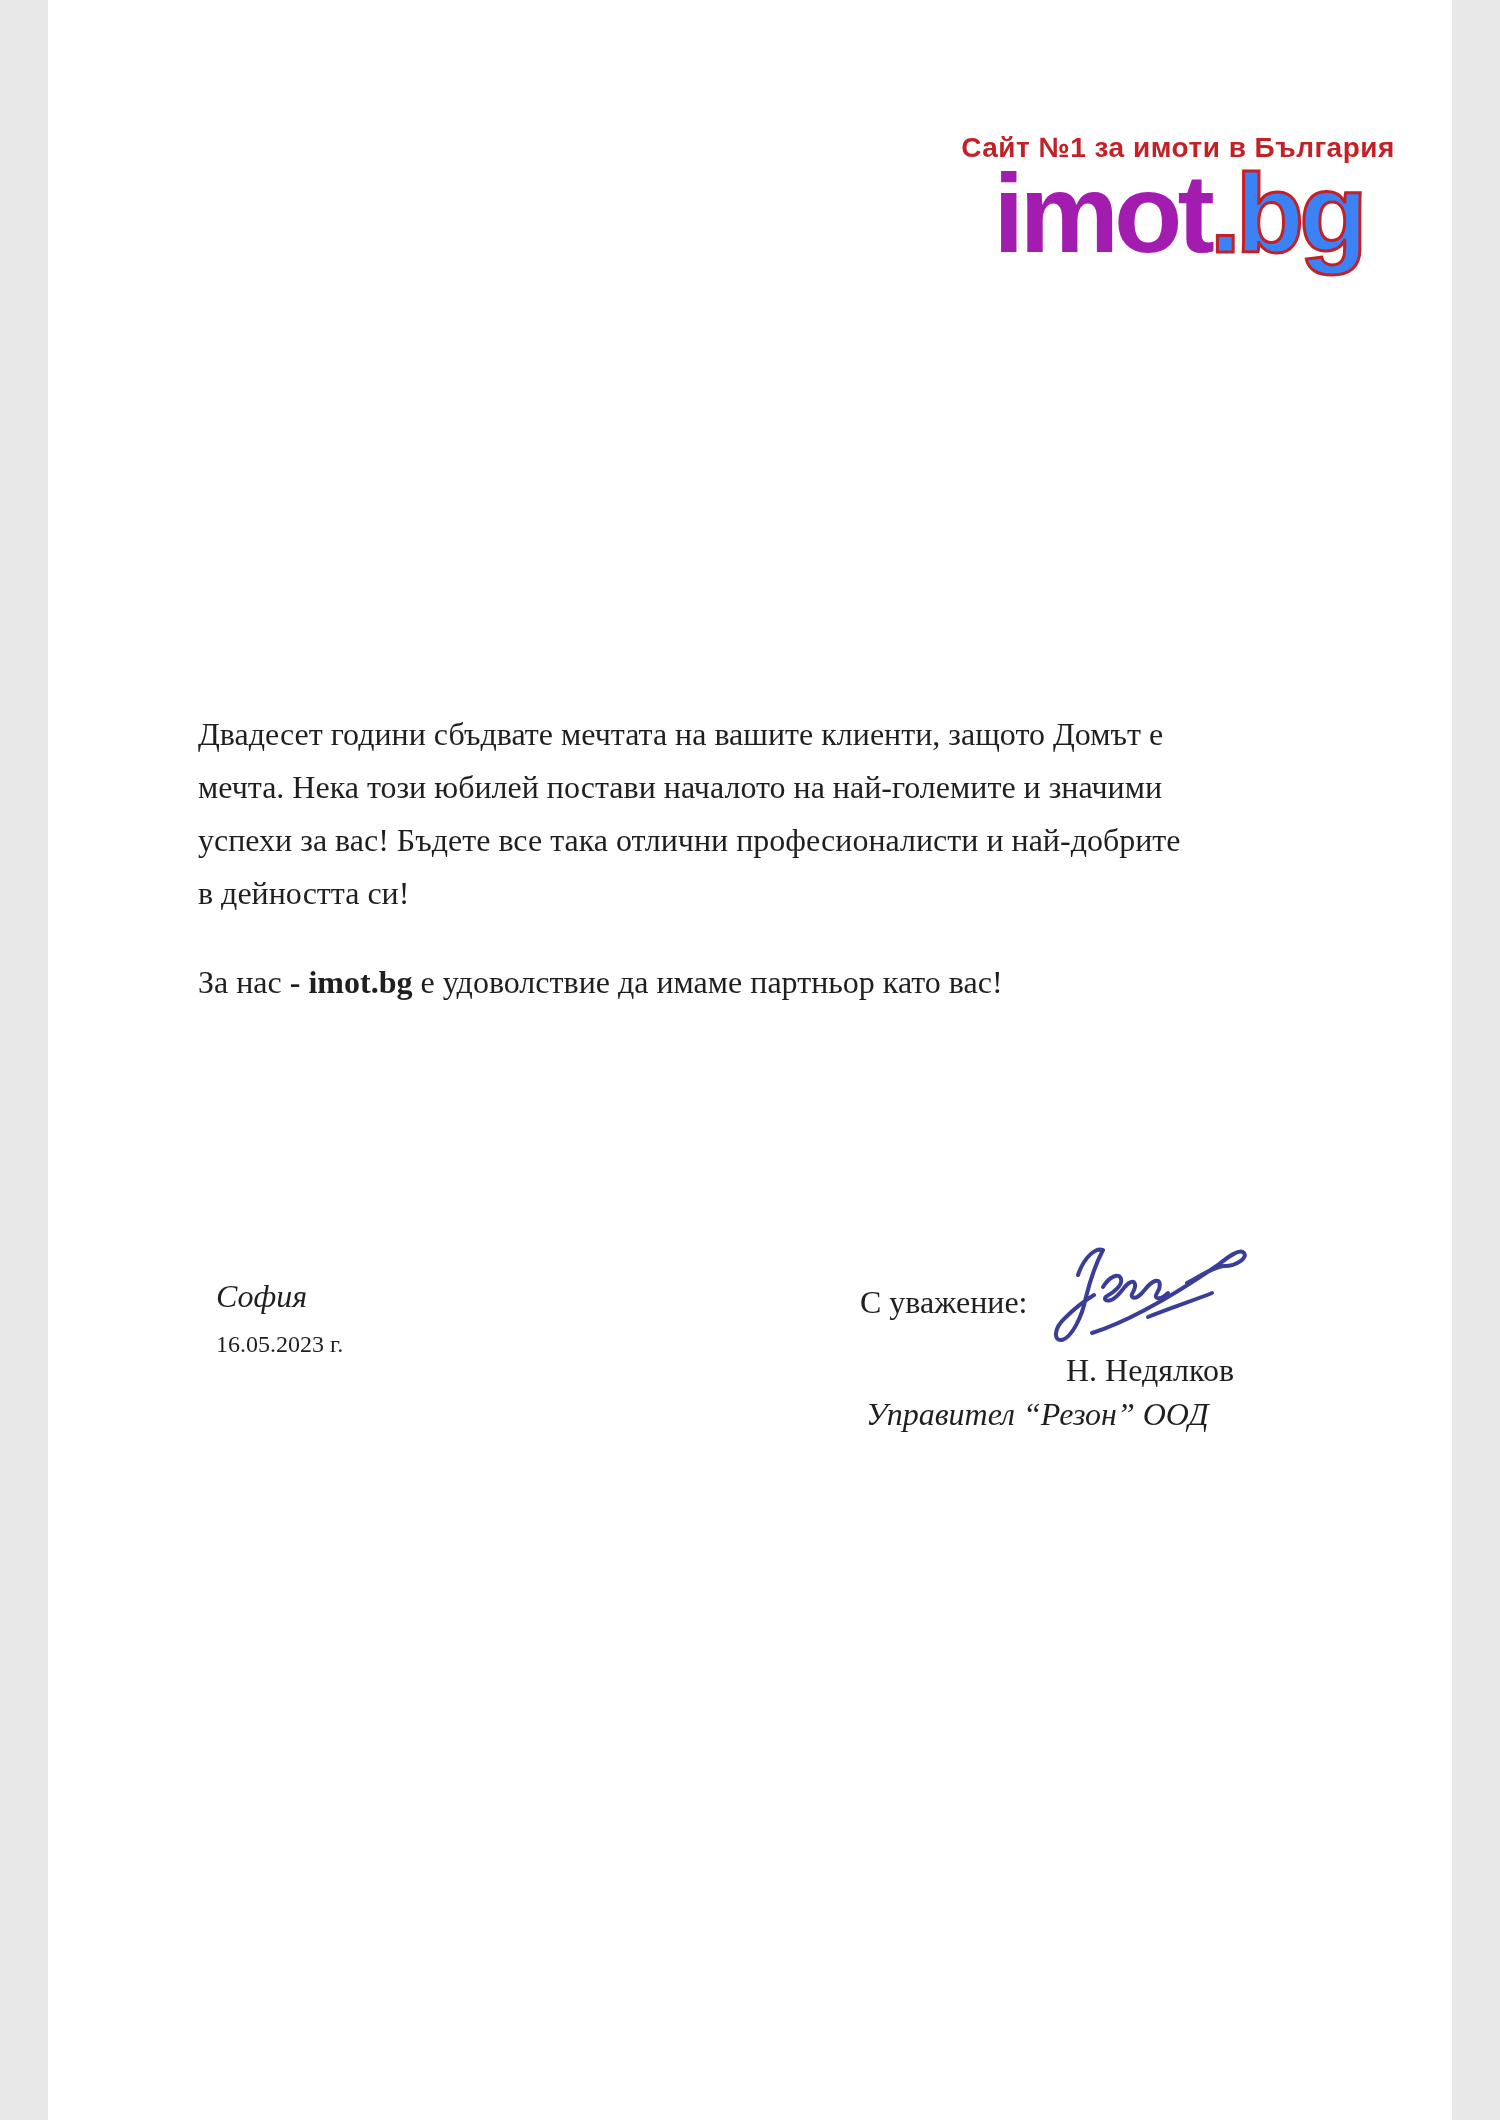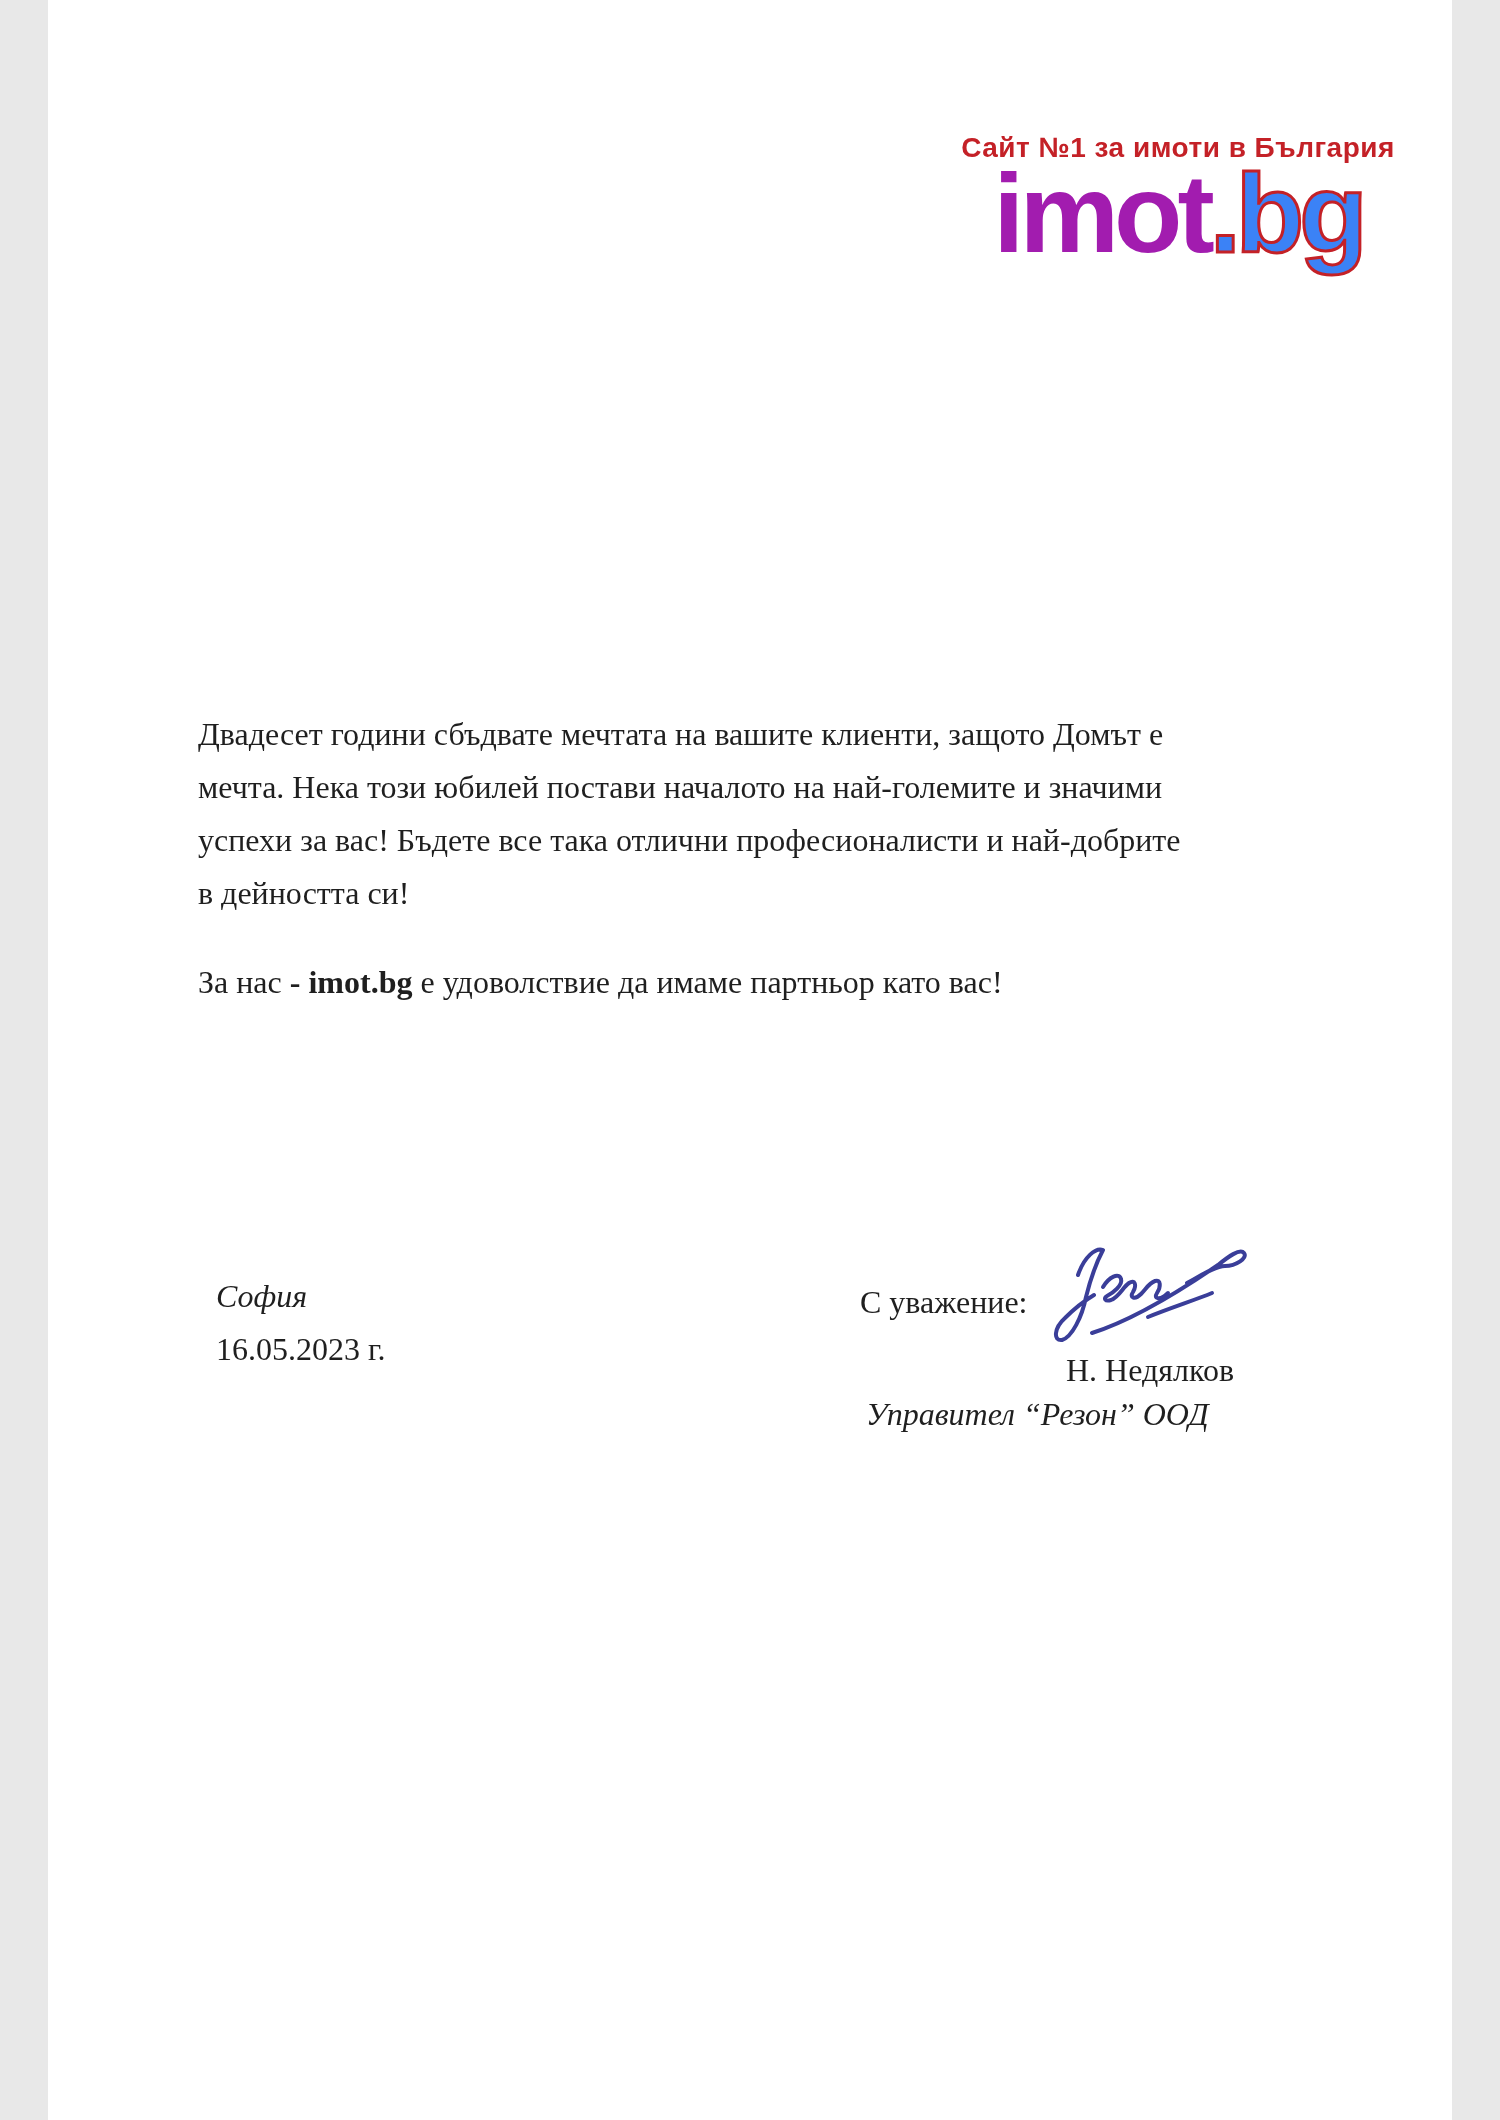--- a/index.html
+++ b/index.html
@@ -72,21 +72,21 @@
     line-height:53px;
   }
   .para .line{white-space:pre-wrap;}
   .p1{top:502px;}
   .p2{top:708px;}
   .p3{top:956px;}
   .p4{top:1060px;font-style:italic;}
   .bold-inline{font-weight:bold;}
   
   .footer-city{position:absolute;left:168px;top:1278px;font-size:32px;font-style:italic;}
-  .footer-date{position:absolute;left:168px;top:1331px;font-size:32px;text-align:center;}
+  .footer-date{position:absolute;left:168px;top:1331px;font-size:24px;text-align:center;}
   .footer-closing{position:absolute;left:812px;top:1284px;font-size:32px;white-space:nowrap;}
   .signature{position:absolute;left:1000px;top:1235px;width:210px;height:115px;}
   .footer-name{position:absolute;left:1018px;top:1352px;font-size:32px;white-space:nowrap;}
   .footer-title{position:absolute;left:818px;top:1396px;font-size:32px;font-style:italic;white-space:nowrap;}
 </style>
 </head>
 <body>
 
 <div class="page">
 

